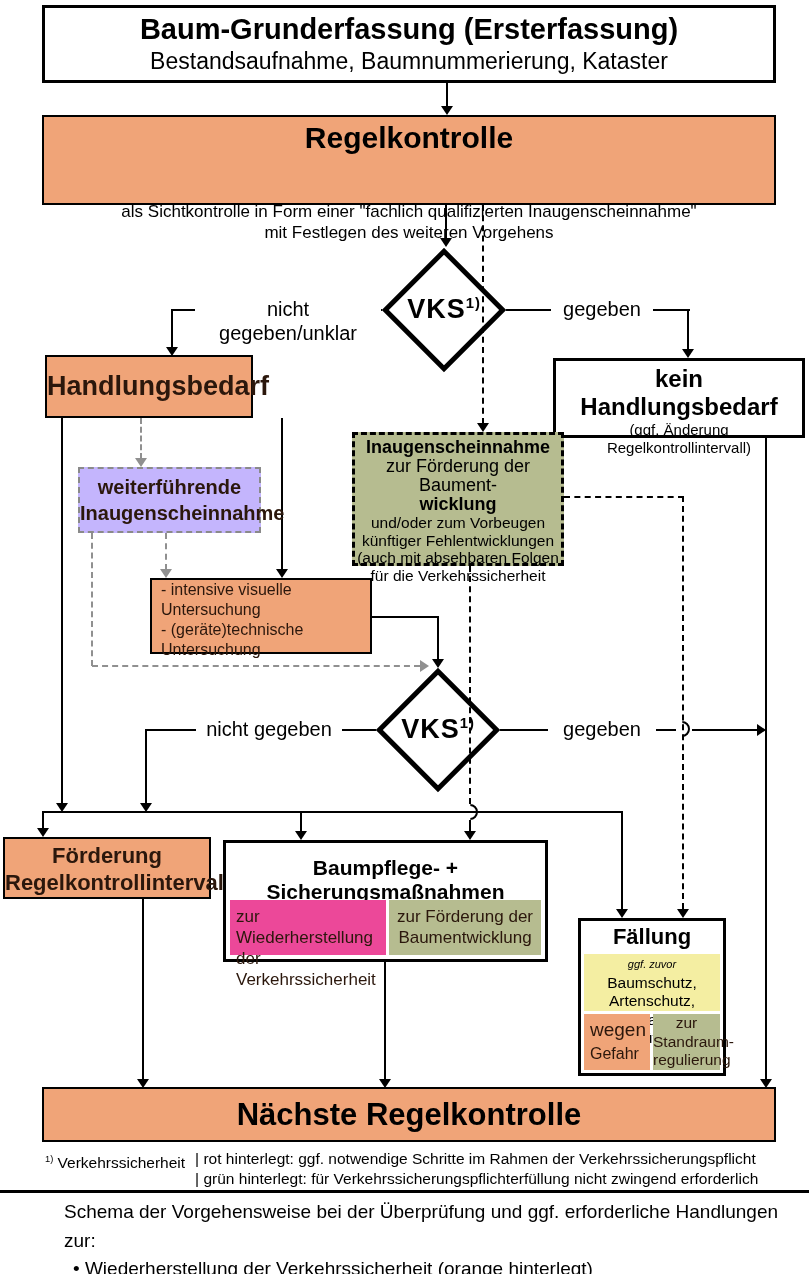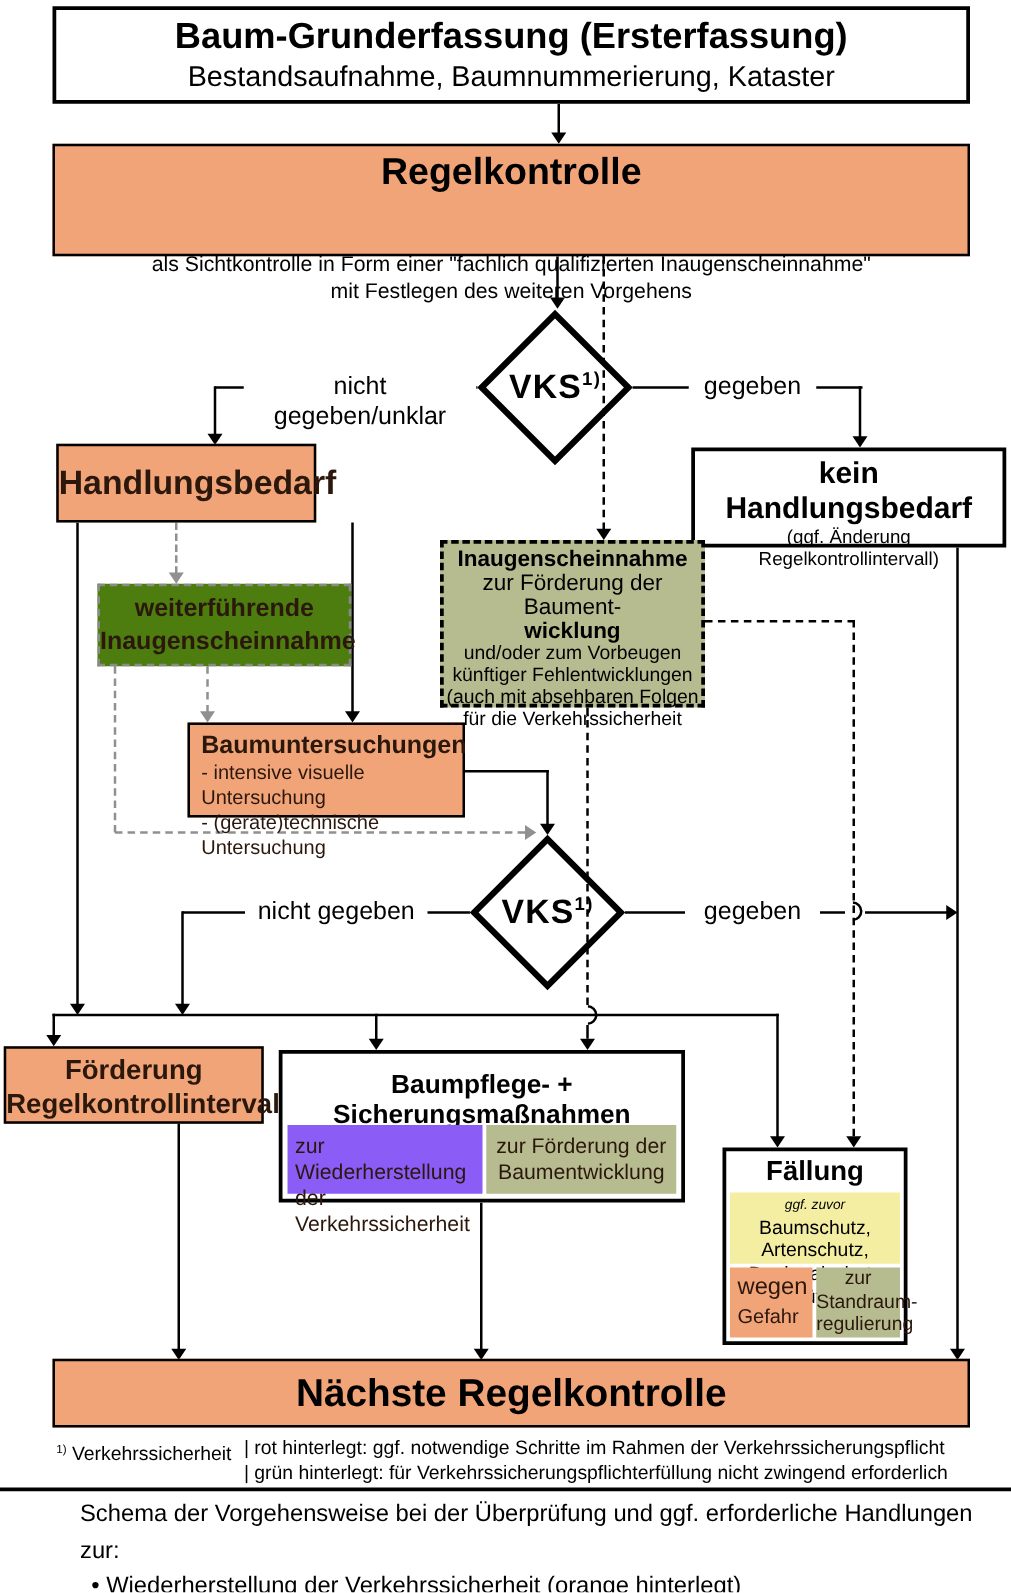--- a/index.html
+++ b/index.html
@@ -114,39 +114,38 @@
   <div class="box bg-green" style="left: 352px; top: 432px; width: 212px; height: 134px; border: 3px dashed rgb(0, 0, 0); background: rgb(182, 188, 144);">
     <div style="font-weight:bold;font-size:18px;line-height:19px;margin-top:3px;">Inaugenscheinnahme</div>
     <div style="font-weight:normal;font-size:18px;line-height:19px;">zur Förderung der Baument-</div>
     <div style="font-weight:bold;font-size:18px;line-height:19px;">wicklung</div>
     <div style="font-size:15.5px;line-height:17.5px;">und/oder zum Vorbeugen</div>
     <div style="font-size:15.5px;line-height:17.5px;">künftiger Fehlentwicklungen</div>
     <div style="font-size:15.5px;line-height:17.5px;">(auch mit absehbaren Folgen</div>
     <div style="font-size:15.5px;line-height:17.5px;">für die Verkehrssicherheit</div>
   </div>
 
-  <div class="box bg-orange darktxt" style="left: 78px; top: 467px; width: 203px; height: 66px; border: 2px dashed rgb(138, 138, 138); background: #4d7c0f;">
+  <div class="box bg-orange darktxt" style="left: 78px; top: 467px; width: 183px; height: 66px; border: 2px dashed rgb(138, 138, 138); background: #c4b5fd;">
     <div style="font-weight:bold;font-size:20px;line-height:26px;margin-top:5px;">weiterführende</div>
     <div style="font-weight:bold;font-size:20px;line-height:26px;">Inaugenscheinnahme</div>
   </div>
 
   <div class="box bg-orange darktxt" style="left: 150px; top: 578px; width: 222px; height: 76px; text-align: left; padding-left: 9px; background: rgb(240, 164, 120);">
-    <div style="font-weight:bold;font-size:20px;line-height:26px;margin-top:3px;">Baumuntersuchungen</div>
     <div style="font-size:16px;line-height:20px;">- intensive visuelle Untersuchung</div>
     <div style="font-size:16px;line-height:20px;">- (geräte)technische Untersuchung</div>
   </div>
 
   <div class="box bg-orange darktxt" style="left: 3px; top: 837px; width: 208px; height: 62px; background: rgb(240, 164, 120);">
     <div style="font-weight:bold;font-size:22px;line-height:27px;margin-top:3px;">Förderung</div>
     <div style="font-weight:bold;font-size:22px;line-height:27px;">Regelkontrollintervall</div>
   </div>
 
   <div class="box" style="left:223px;top:840px;width:325px;height:122px;border-width:3px;">
     <div style="font-weight:bold;font-size:21px;line-height:24px;margin-top:13px;">Baumpflege- + Sicherungsmaßnahmen</div>
-    <div class="bg-orange darktxt" style="position: absolute; left: 4px; top: 57px; width: 156px; height: 55px; text-align: left; padding-left: 6px; box-sizing: border-box; background: #8b5cf6;">
+    <div class="bg-orange darktxt" style="position: absolute; left: 4px; top: 57px; width: 156px; height: 55px; text-align: left; padding-left: 6px; box-sizing: border-box; background: #ec4899;">
       <div style="font-size:17px;line-height:21px;margin-top:6px;">zur Wiederherstellung</div>
       <div style="font-size:17px;line-height:21px;">der Verkehrssicherheit</div>
     </div>
     <div class="bg-green darktxt" style="position: absolute; left: 163px; top: 57px; width: 152px; height: 55px; box-sizing: border-box; background: rgb(182, 188, 144);">
       <div style="font-size:17px;line-height:21px;margin-top:6px;">zur Förderung der</div>
       <div style="font-size:17px;line-height:21px;">Baumentwicklung</div>
     </div>
   </div>
 
   <div class="box" style="left:578px;top:918px;width:148px;height:158px;border-width:3px;">

